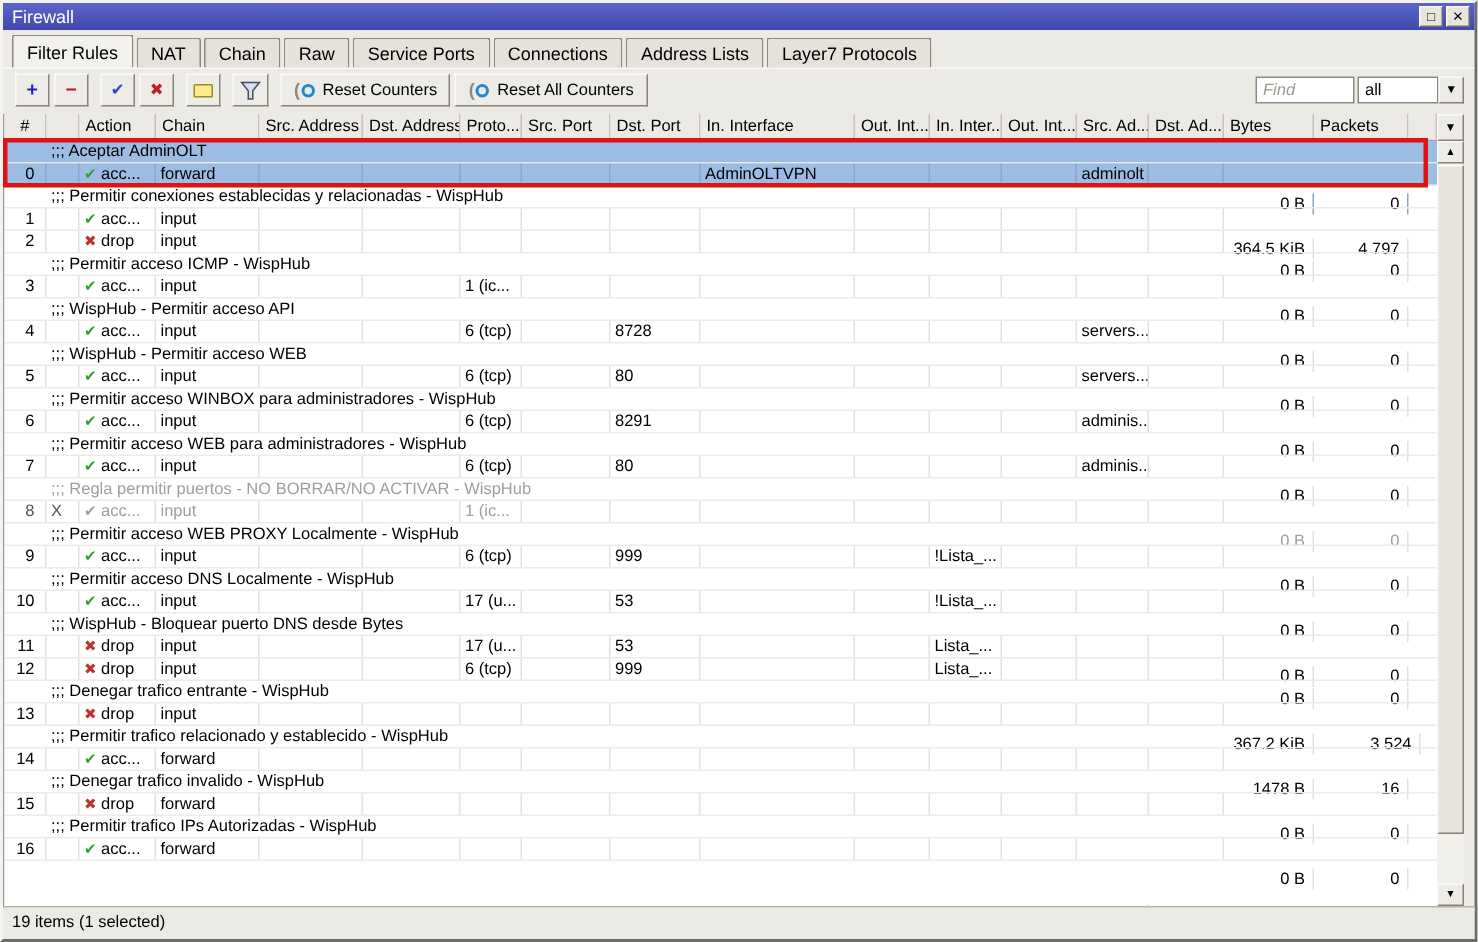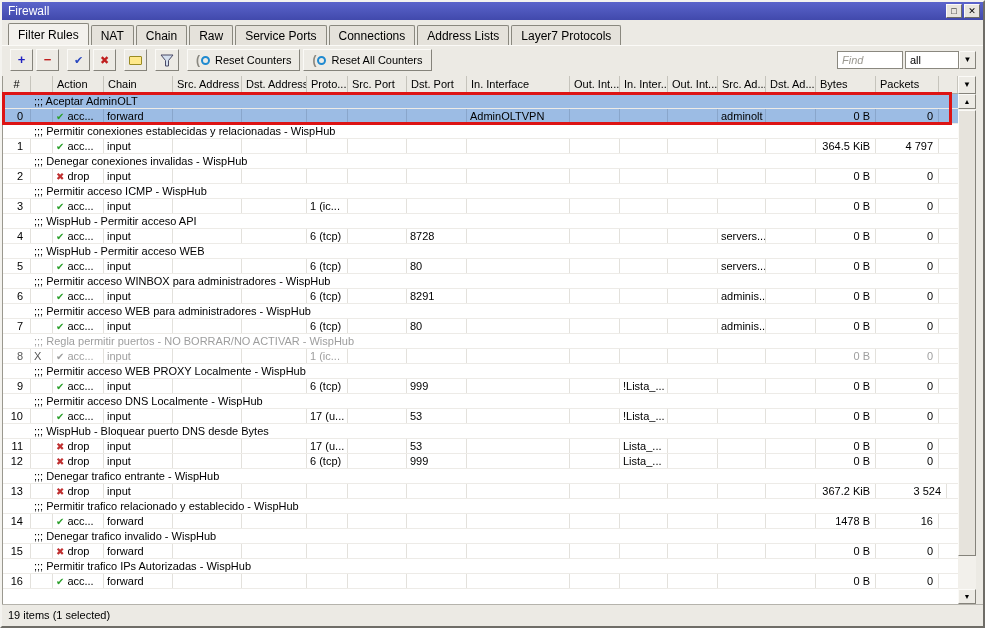--- a/index.html
+++ b/index.html
@@ -83,21 +83,21 @@
   }
   .hcell.h-center { text-align:center; padding-left:0; }
   .grid-body { position:absolute; left:0; top:18px; width:955px; height:510px; overflow:hidden; background:#fff; }
   .row { position:relative; width:955px; height:15px; border-bottom:1px solid #edebe7; font-size:11px; }
   .row.selected { background:var(--sel,#9cbce4); }
   .cell {
     position:absolute; top:0; height:14px; line-height:14px; padding-left:3px;
     overflow:hidden; white-space:nowrap; border-right:1px solid #e3e1dc; color:#000;
   }
   .row.selected .cell { border-right-color:#89a6cb; }
-  .cell.cell-right { text-align:right; padding-right:5px; padding-left:0; }
+  .cell.cell-right { text-align:right; padding-right:5px; padding-left:0;margin-top:20px; }
   .cell.cell-num { text-align:right; padding-right:7px; padding-left:0; }
   .comment-text { position:absolute; left:31px; top:0; height:14px; line-height:14px; white-space:nowrap; color:#000; }
   .row.comment.selected .comment-text { color:#000; }
   .row.disabled .cell, .row.disabled .comment-text { color:#9e9e9e; }
   .row.disabled .cell.cell-num, .row.disabled .cell.cell-flags { color:#555; }
   .act-icon { display:inline-block; margin-right:3px; font-size:10px; font-weight:bold; }
   .act-icon.accept { color:#2ca02c; }
   .act-icon.drop { color:#c03030; }
   .row.disabled .act-icon { color:#9e9e9e; }
   
@@ -237,23 +237,20 @@
           <div class="cell" style="left: 404px; width: 60px;"></div>
           <div class="cell" style="left: 464px; width: 103px;"></div>
           <div class="cell" style="left: 567px; width: 50px;"></div>
           <div class="cell" style="left: 617px; width: 48px;"></div>
           <div class="cell" style="left: 665px; width: 50px;"></div>
           <div class="cell" style="left: 715px; width: 48px;"></div>
           <div class="cell" style="left: 763px; width: 50px;"></div>
           <div class="cell cell-right" style="left: 813px; width: 60px;">364.5 KiB</div>
           <div class="cell cell-right" style="left: 873px; width: 63px;">4 797</div>
         </div>
-        <div class="row comment">
-          <span class="comment-text">;;; Denegar conexiones invalidas - WispHub</span>
-        </div>
         <div class="row rule">
           <div class="cell cell-num" style="left: 0px; width: 28px;">2</div>
           <div class="cell cell-flags" style="left: 28px; width: 22px;"></div>
           <div class="cell" style="left: 50px; width: 51px;"><span class="act-icon drop">✖</span><span>drop</span></div>
           <div class="cell" style="left: 101px; width: 69px;">input</div>
           <div class="cell" style="left: 170px; width: 69px;"></div>
           <div class="cell" style="left: 239px; width: 65px;"></div>
           <div class="cell" style="left: 304px; width: 41px;"></div>
           <div class="cell" style="left: 345px; width: 59px;"></div>
           <div class="cell" style="left: 404px; width: 60px;"></div>

